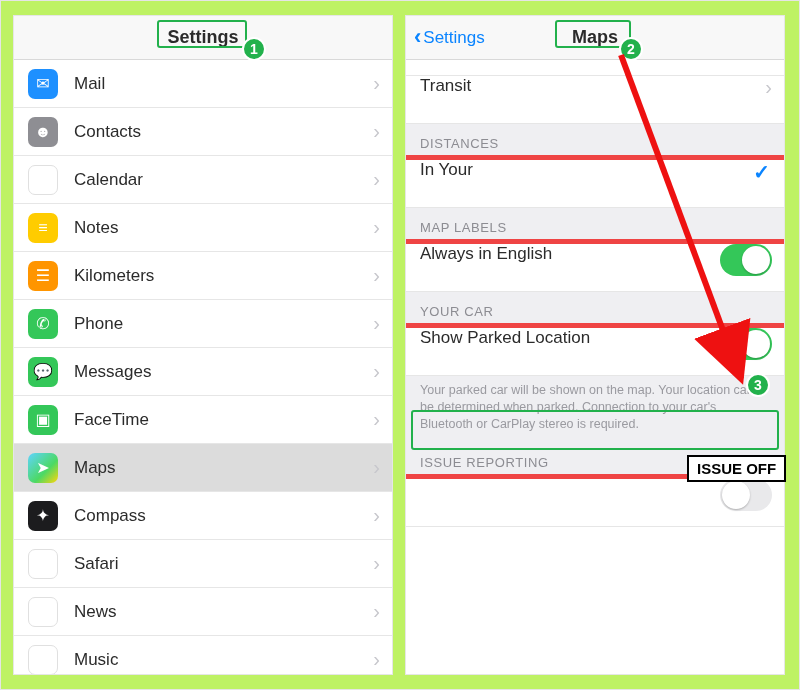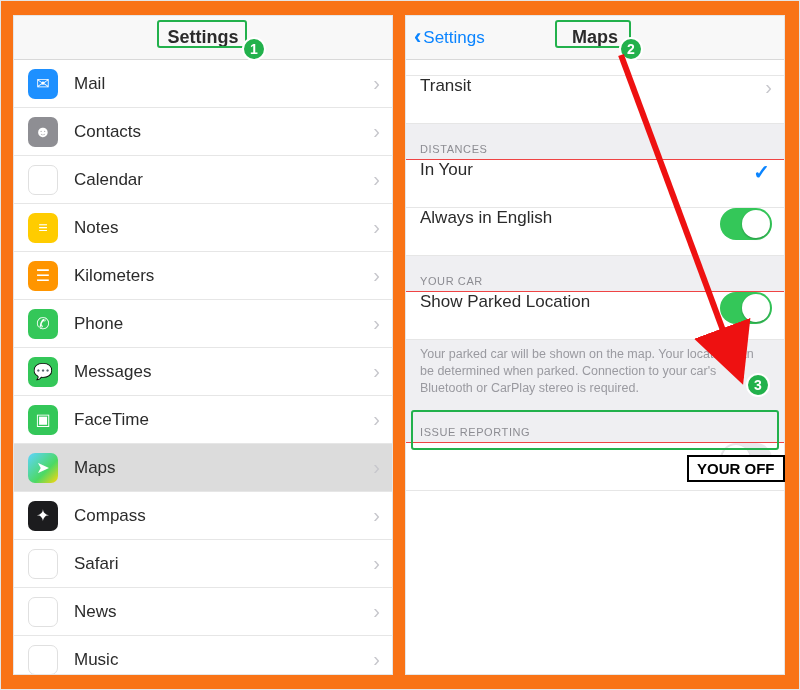--- a/index.html
+++ b/index.html
@@ -1,36 +1,36 @@
 <!DOCTYPE html>
 <html><head>
 <meta charset="utf-8">
 <style>
   * { box-sizing: border-box; margin: 0; padding: 0; }
   html, body { width: 800px; height: 690px; font-family: -apple-system, "Helvetica Neue", Arial, sans-serif; background: #fff; }
-  .stage { position: relative; width: 800px; height: 690px; background: #f97316; overflow: hidden; border: 1px solid #e5e5e5; }
+  .stage { position: relative; width: 800px; height: 690px; background: #bef264; overflow: hidden; border: 1px solid #e5e5e5; }
 
   
   .panel-left { position: absolute; left: 12px; top: 14px; width: 380px; height: 660px; border: 1px solid #e6e6e6; background: #fff; overflow: hidden; }
   .panel-right { position: absolute; left: 404px; top: 14px; width: 380px; height: 660px; border: 1px solid #e6e6e6; background: #fff; overflow: hidden; }
 
   
   .navbar { position: relative; height: 44px; border-bottom: 1px solid #d9d9d9; background: #f8f8f8; display: flex; align-items: center; justify-content: center; }
   .navbar .title { font-weight: 600; font-size: 18px; color: #2b2b2b; }
   .navbar .back { position: absolute; left: 8px; color: #0a84ff; font-size: 17px; display: flex; align-items: center; gap: 2px; }
   .navbar .back .chev { font-size: 22px; font-weight: 600; line-height: 1; margin-top: -2px; }
 
   
   .srow { position: relative; height: 48px; border-bottom: 1px solid #e6e6e6; display: flex; align-items: center; padding-left: 60px; font-size: 17px; color: #2b2b2b; }
   .srow.selected { background: #dcdcdc; }
   .srow .icon { position: absolute; left: 14px; width: 30px; height: 30px; border-radius: 7px; display: flex; align-items: center; justify-content: center; font-size: 16px; color: #fff; }
   .srow .chev { position: absolute; right: 12px; color: #c7c7cc; font-size: 20px; }
 
   
-  .group-header { height: 36px; background: #efeff2; color: #8c8c92; font-size: 11px; letter-spacing: .6px; padding: 16px 14px 4px; display: flex; align-items: flex-end; border-bottom: 1px solid #ef4444; }
+  .group-header { height: 36px; background: #efeff2; color: #8c8c92; font-size: 13px; letter-spacing: .6px; padding: 16px 14px 4px; display: flex; align-items: flex-end; border-bottom: 5px solid #ef4444; }
   .rrow { position: relative; height: 48px; border-bottom: 1px solid #e6e6e6; display: flex; align-items: flex-start; padding: 0 14px; font-size: 17px; color: #2b2b2b; background: #fff; }
   .rrow .chev { position: absolute; right: 12px; color: #c7c7cc; font-size: 20px; }
   .rrow .check { position: absolute; right: 14px; color: #0a84ff; font-size: 20px; font-weight: 700; }
   .footer-text { font-size: 12.5px; color: #9a9aa0; padding: 6px 14px 10px; background: #efeff2; line-height: 1.35; }
 
   
   .toggle { position: absolute; right: 12px; width: 52px; height: 32px; border-radius: 16px; }
   .toggle.on  { background: #34c759; }
   .toggle.off { background: #e9e9eb; }
   .toggle .knob { position: absolute; top: 2px; width: 28px; height: 28px; border-radius: 50%; background: #fff; box-shadow: 0 1px 2px rgba(0,0,0,.25); }
@@ -148,20 +148,21 @@
       <span>Transit</span>
       <span class="chev">›</span>
     </div>
 
     <div class="group-header">DISTANCES</div>
     <div class="rrow">
       <span>In Your</span>
       <span class="check">✓</span>
     </div>
 
+    <div class="group-header">MAP LABELS</div>
     <div class="rrow">
       <span>Always in English</span>
       <span class="toggle on">
           <span class="knob"></span>
         </span>
     </div>
 
     <div class="group-header">YOUR CAR</div>
     <div class="rrow">
       <span>Show Parked Location</span>
@@ -181,21 +182,21 @@
 
   <div class="hl" style="left:156px; top:19px; width:90px; height:28px;"></div>
   <div class="badge" style="left:241px; top:36px;">1</div>
 
   <div class="hl" style="left:554px; top:19px; width:76px; height:28px;"></div>
   <div class="badge" style="left:618px; top:36px;">2</div>
 
   <div class="hl" style="left:410px; top:409px; width:368px; height:40px;"></div>
   <div class="badge" style="left:745px; top:372px;">3</div>
 
-  <div class="turnoff" style="left:686px; top:454px;">YOUR OFF</div>
+  <div class="turnoff" style="left:686px; top:454px;">ISSUE OFF</div>
 
   <svg class="arrow-svg">
     <defs>
       <marker id="arrowhead" markerWidth="12" markerHeight="12" refX="9" refY="5" orient="auto">
         <path d="M0,0 L10,5 L0,10 Z" fill="#e11"></path>
       </marker>
     </defs>
     <line x1="620" y1="54" x2="740" y2="378" stroke="#e11" stroke-width="6" marker-end="url(#arrowhead)"></line>
   </svg>
 

